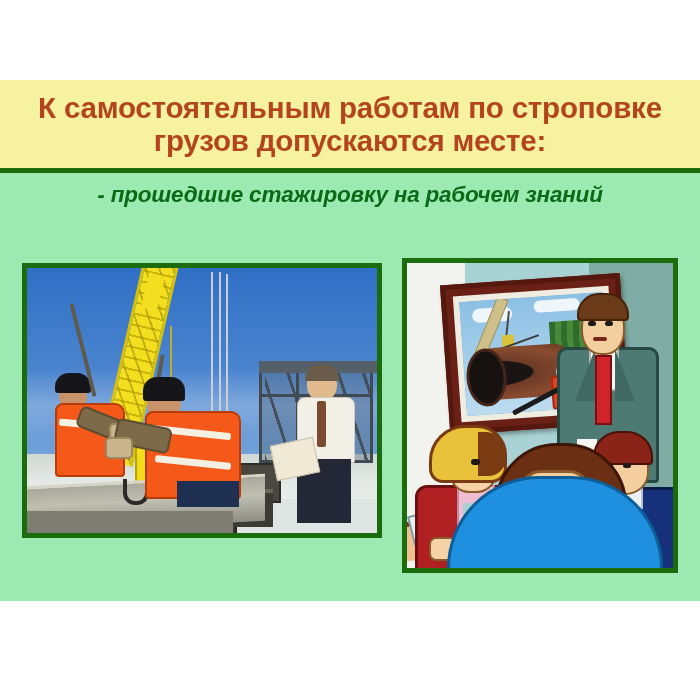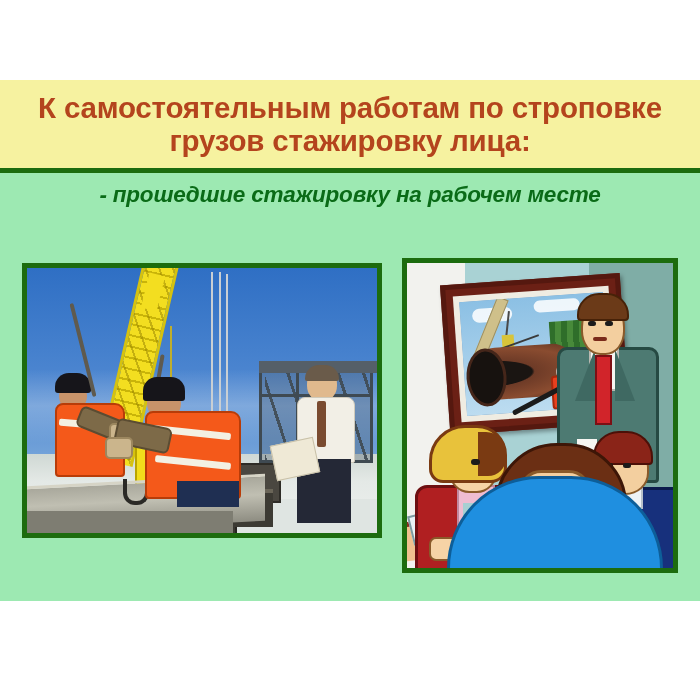--- a/index.html
+++ b/index.html
@@ -276,27 +276,27 @@
   .doc-mark{position:absolute;left:6px;top:6px;width:30px;height:11px;
     background:repeating-linear-gradient(135deg,#12161a 0 4px,transparent 4px 8px);}
 </style>
 </head>
 <body>
 
 <div class="poster">
 
   <div class="title-band">
     <div class="title-line">К самостоятельным работам по строповке</div>
-    <div class="title-line">грузов стажировку лица:</div>
+    <div class="title-line">грузов допускаются месте:</div>
   </div>
 
   <div class="green-band">
 
     <div class="subtitle">
-      <span>- прошедшие стажировку на рабочем месте</span>
+      <span>- прошедшие стажировку на рабочем знаний</span>
     </div>
 
   </div>
 
   <div class="panel" id="photo-left">
     <div class="sky"></div>
     <div class="haze"></div>
     <div class="ground"></div>
     <div class="ground2"></div>
 

